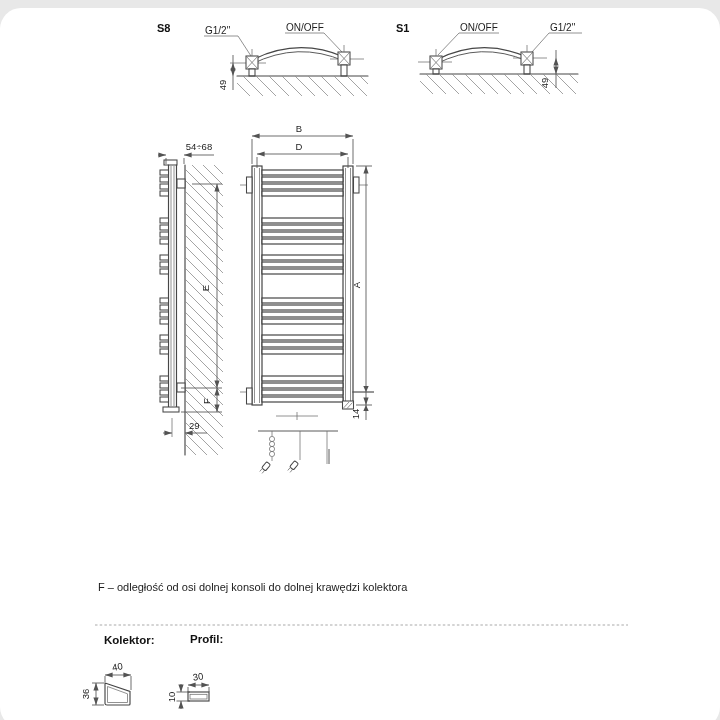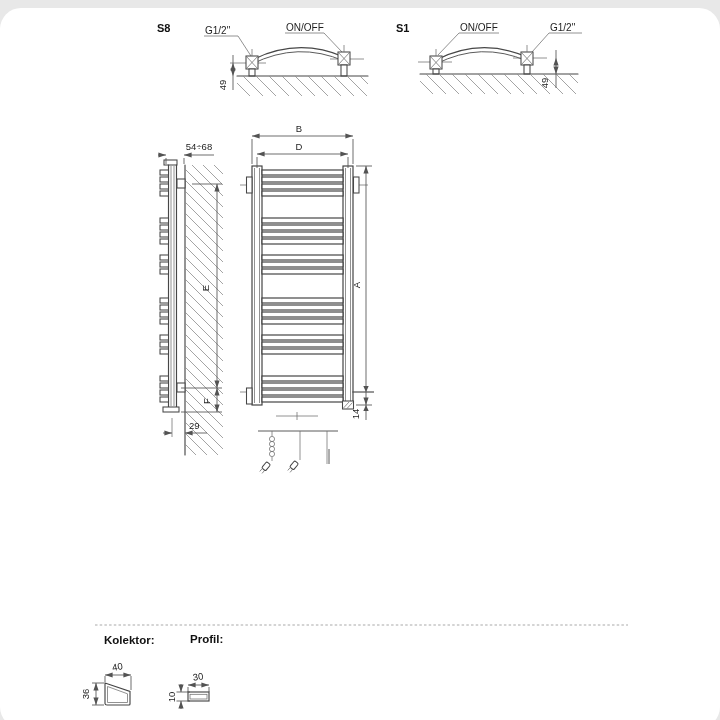--- a/index.html
+++ b/index.html
@@ -401,15 +401,16 @@
       <line class="dim" x1="176.5" y1="684" x2="190" y2="684"></line>
       <line class="dim" x1="176.5" y1="693" x2="190" y2="693"></line>
       <line class="dim" x1="181" y1="676" x2="181" y2="684" marker-end="url(#arr)"></line>
       <line class="dim" x1="181" y1="693" x2="181" y2="701" marker-start="url(#arr)"></line>
       <text class="ts mid" transform="rotate(-90 174.5 689)" x="174.5" y="689">10</text>
     </g>
   </g>
 </svg>
 
 <div class="legend">
+  <div class="legend-line2">F – odległość od osi dolnej konsoli do dolnej krawędzi kolektora</div>
 </div>
 
 </div>
 
 </body></html>

